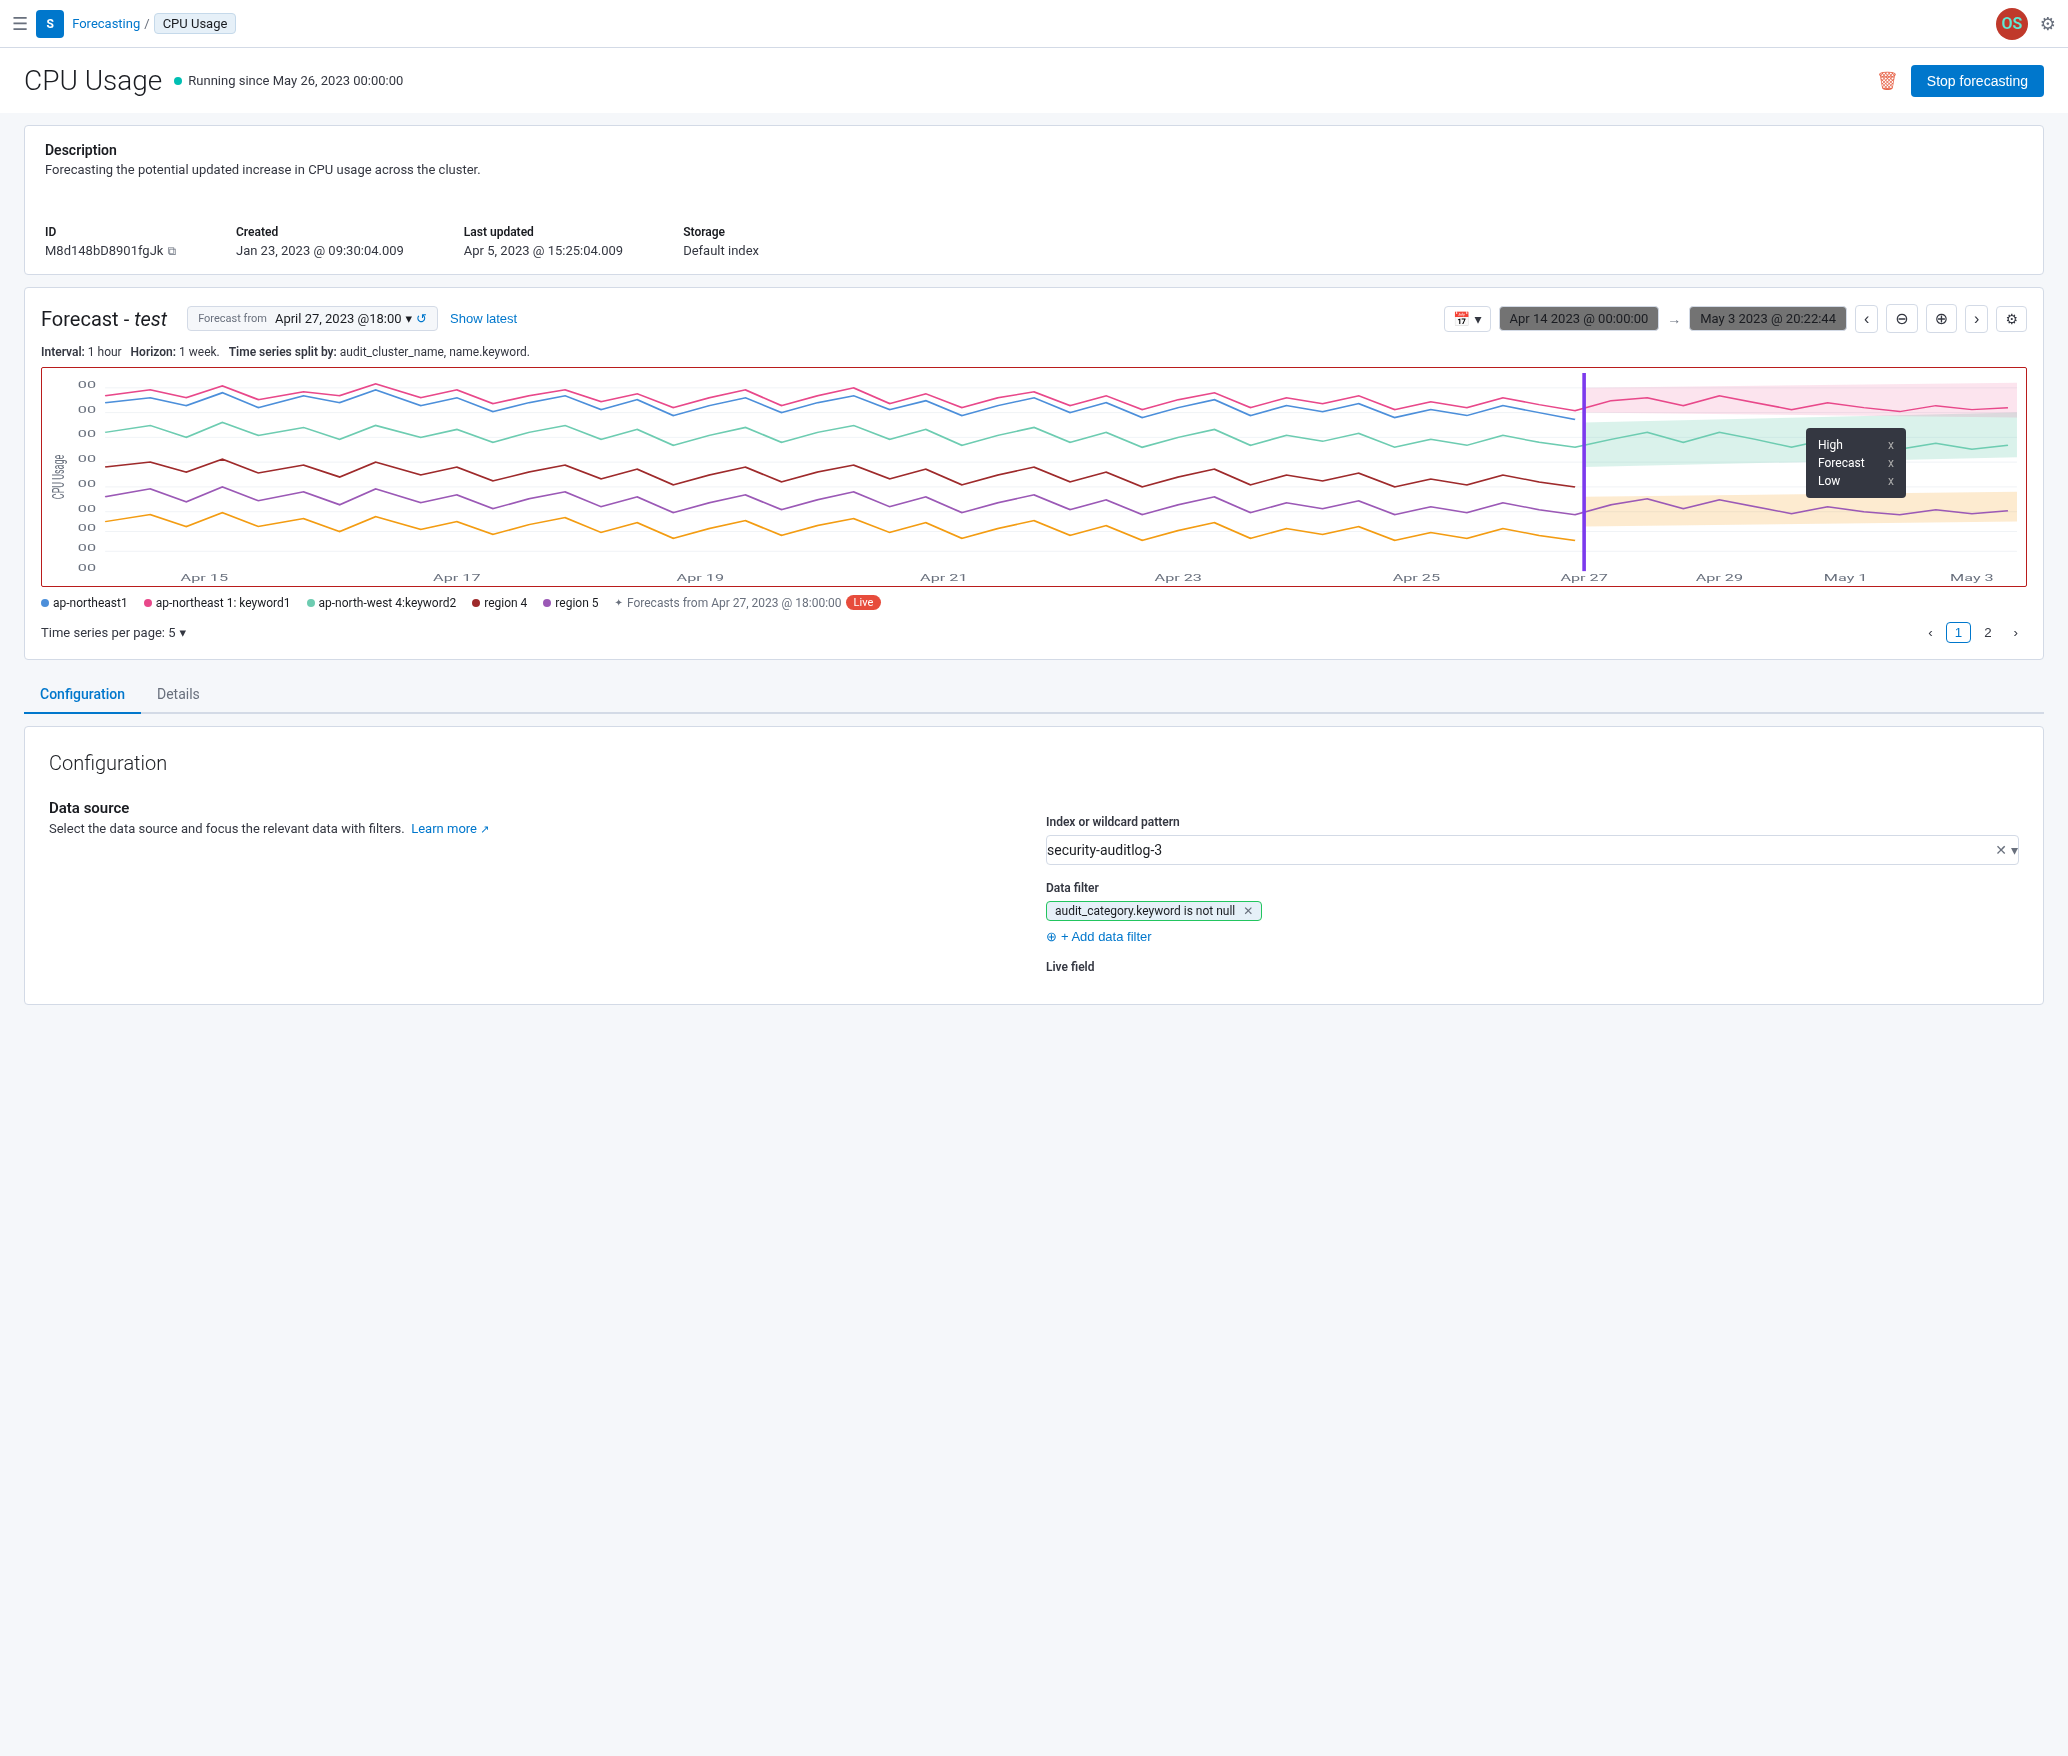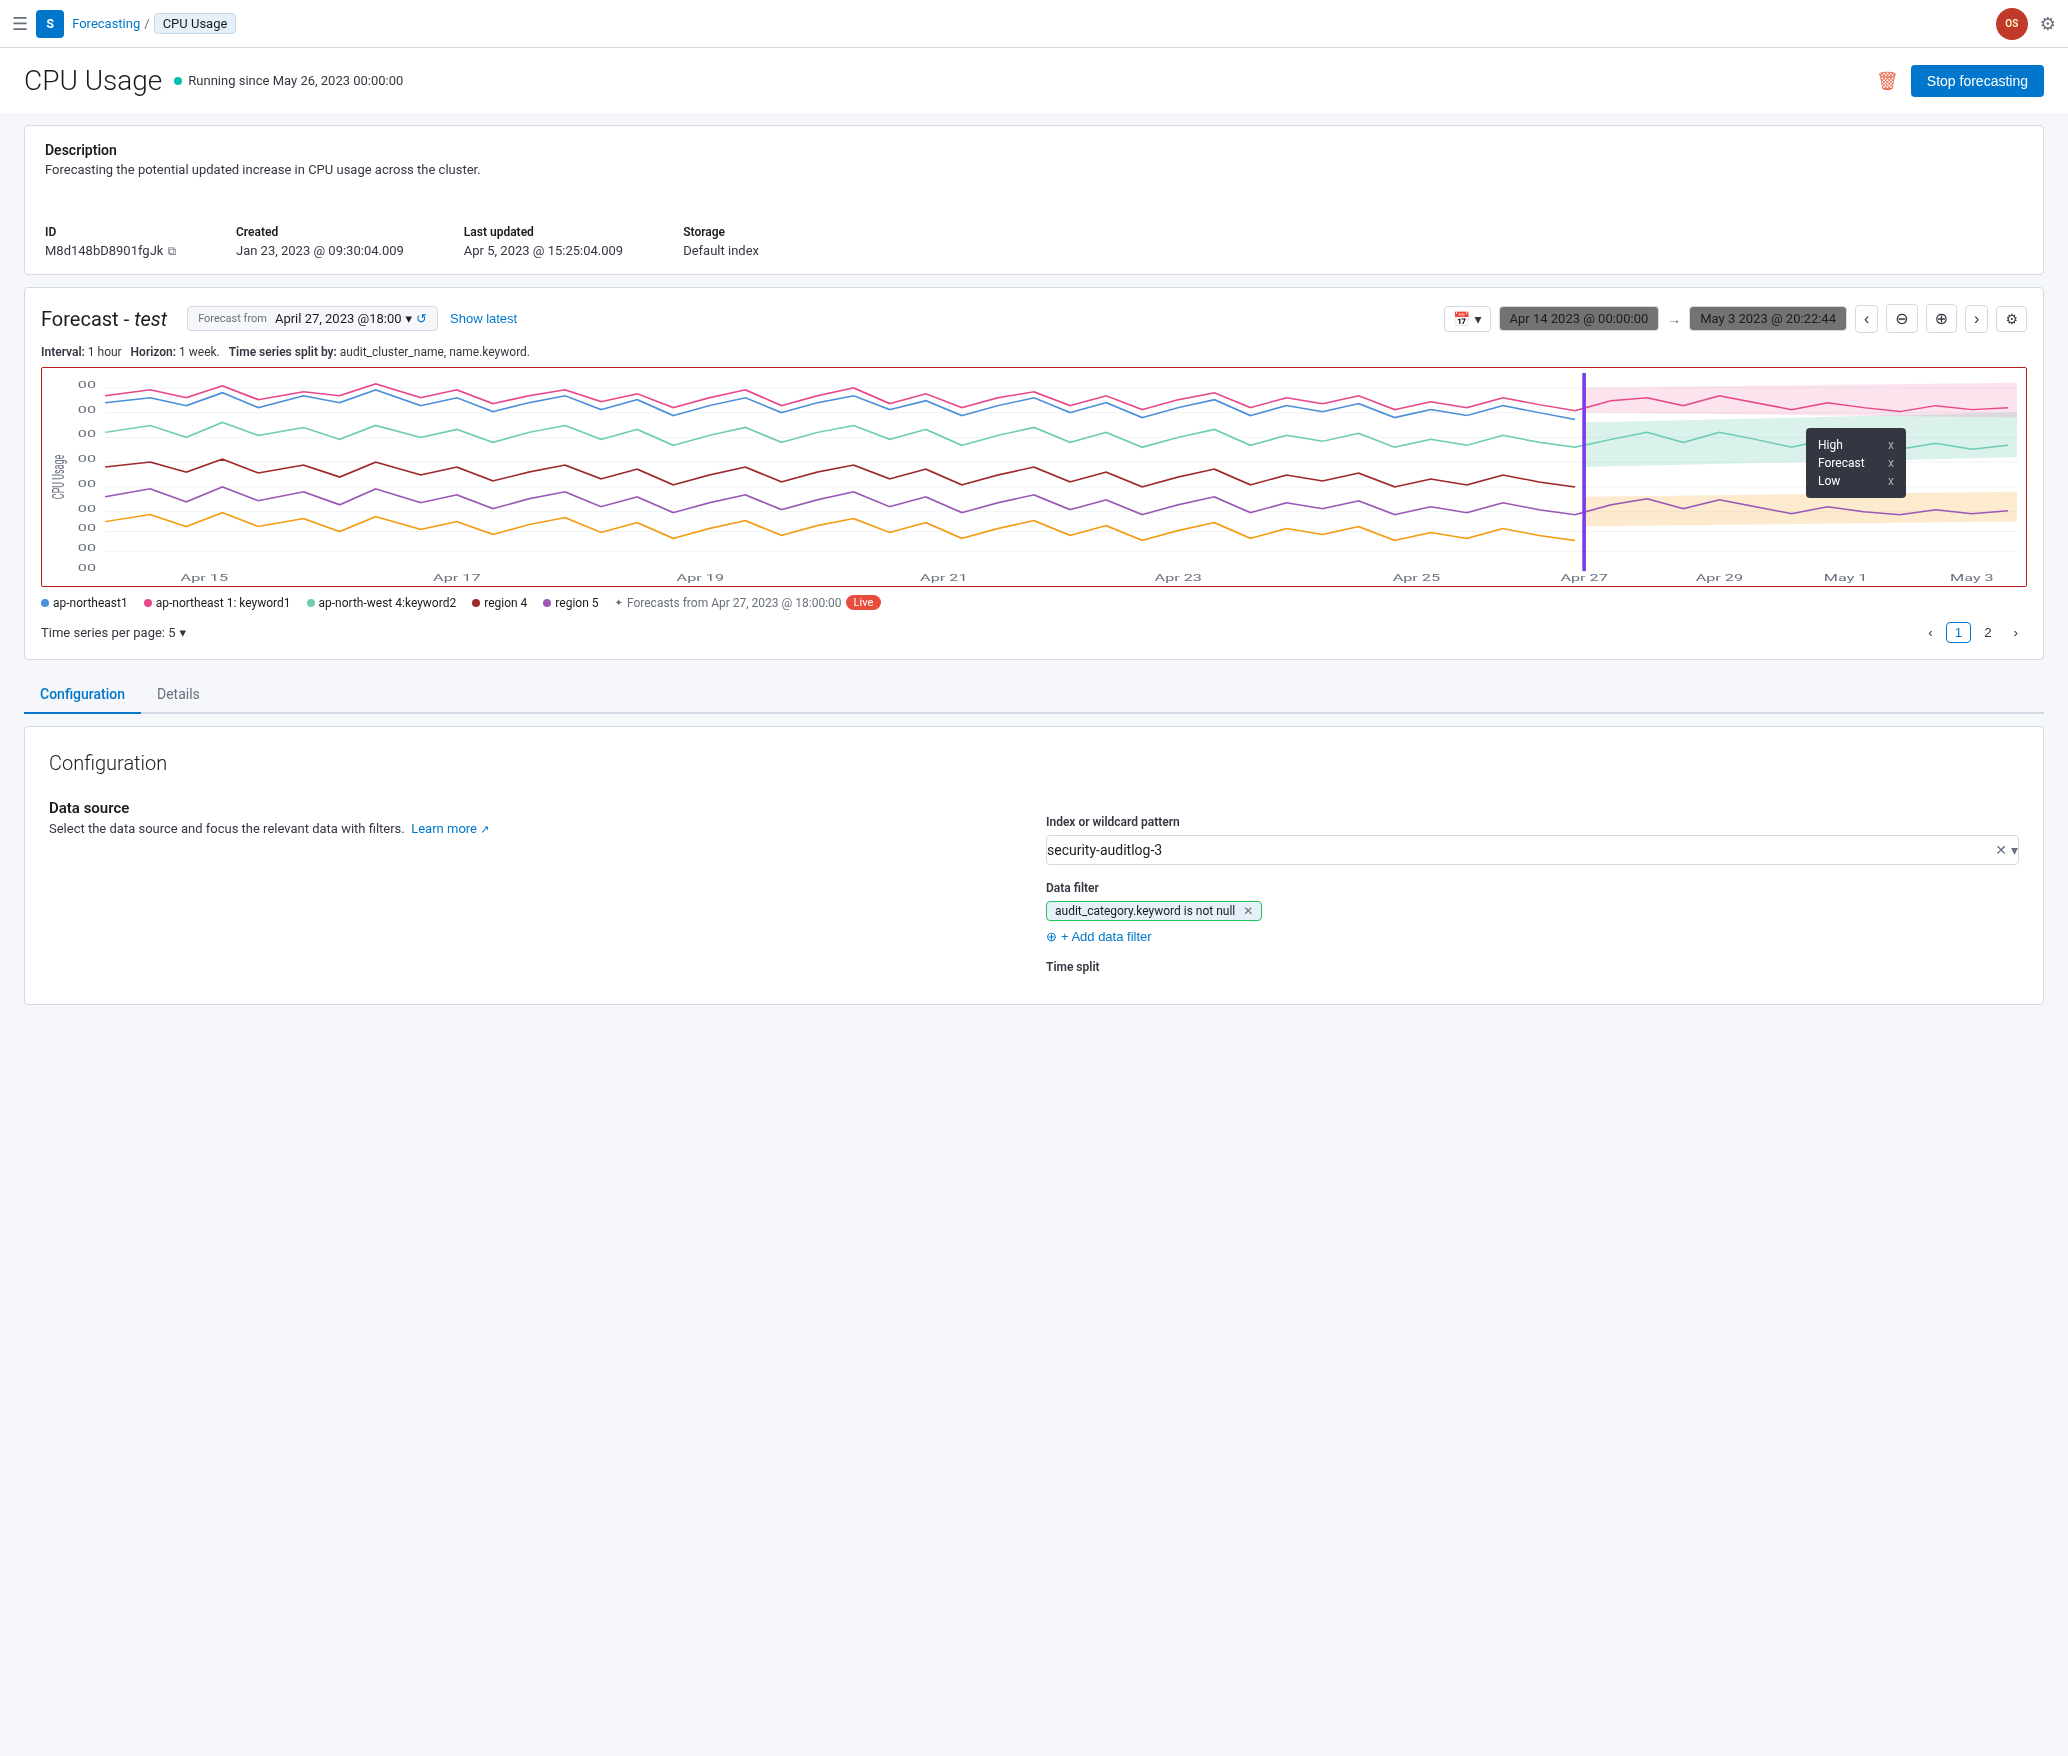--- a/index.html
+++ b/index.html
@@ -11,21 +11,21 @@
       background: #fff; border-bottom: 1px solid #d3dae6;
       padding: 0 12px; gap: 8px;
     }
     .hamburger-icon { font-size: 18px; color: #69707d; cursor: pointer; }
     .logo-icon { width: 28px; height: 28px; background: #0077cc; border-radius: 4px; display: flex; align-items: center; justify-content: center; color: #fff; font-size: 12px; font-weight: bold; }
     .breadcrumb { display: flex; align-items: center; gap: 4px; }
     .breadcrumb-link { color: #0077cc; font-size: 13px; cursor: pointer; }
     .breadcrumb-sep { color: #69707d; font-size: 13px; }
     .breadcrumb-current { background: #e6f0f8; border: 1px solid #c5d9ea; border-radius: 4px; padding: 2px 8px; font-size: 13px; color: #1a1c21; }
     .nav-right { margin-left: auto; display: flex; align-items: center; gap: 12px; }
-    .avatar { width: 32px; height: 32px; border-radius: 50%; background: #c0392b; display: flex; align-items: center; justify-content: center; color: #fef9c3; font-size: 10px; font-weight: 600; }
+    .avatar { width: 32px; height: 32px; border-radius: 50%; background: #c0392b; display: flex; align-items: center; justify-content: center; color: #5eead4; font-size: 16px; font-weight: 600; }
     .nav-icon { font-size: 18px; color: #69707d; cursor: pointer; }
 
     
     .page-header {
       display: flex; align-items: center; justify-content: space-between;
       padding: 16px 24px; background: #fff;
     }
     .page-header-left { display: flex; align-items: center; gap: 12px; }
     .page-title { font-size: 28px; font-weight: 300; color: #1a1c21; }
     .running-badge { display: flex; align-items: center; gap: 6px; color: #343741; font-size: 13px; }
@@ -385,16 +385,16 @@
       <div style="display:flex; align-items:center; gap:8px; margin-top:4px;">
         <div class="filter-tag">
           <span>audit_category.keyword is not null</span>
           <span class="filter-x">✕</span>
         </div>
       </div>
       <button class="add-filter-btn">
         <span>⊕</span>
         <span>+ Add data filter</span>
       </button>
-      <div class="field-label">Time split</div>
+      <div class="field-label">Live field</div>
     </div>
   </div>
 </div>
 
 </body></html>

